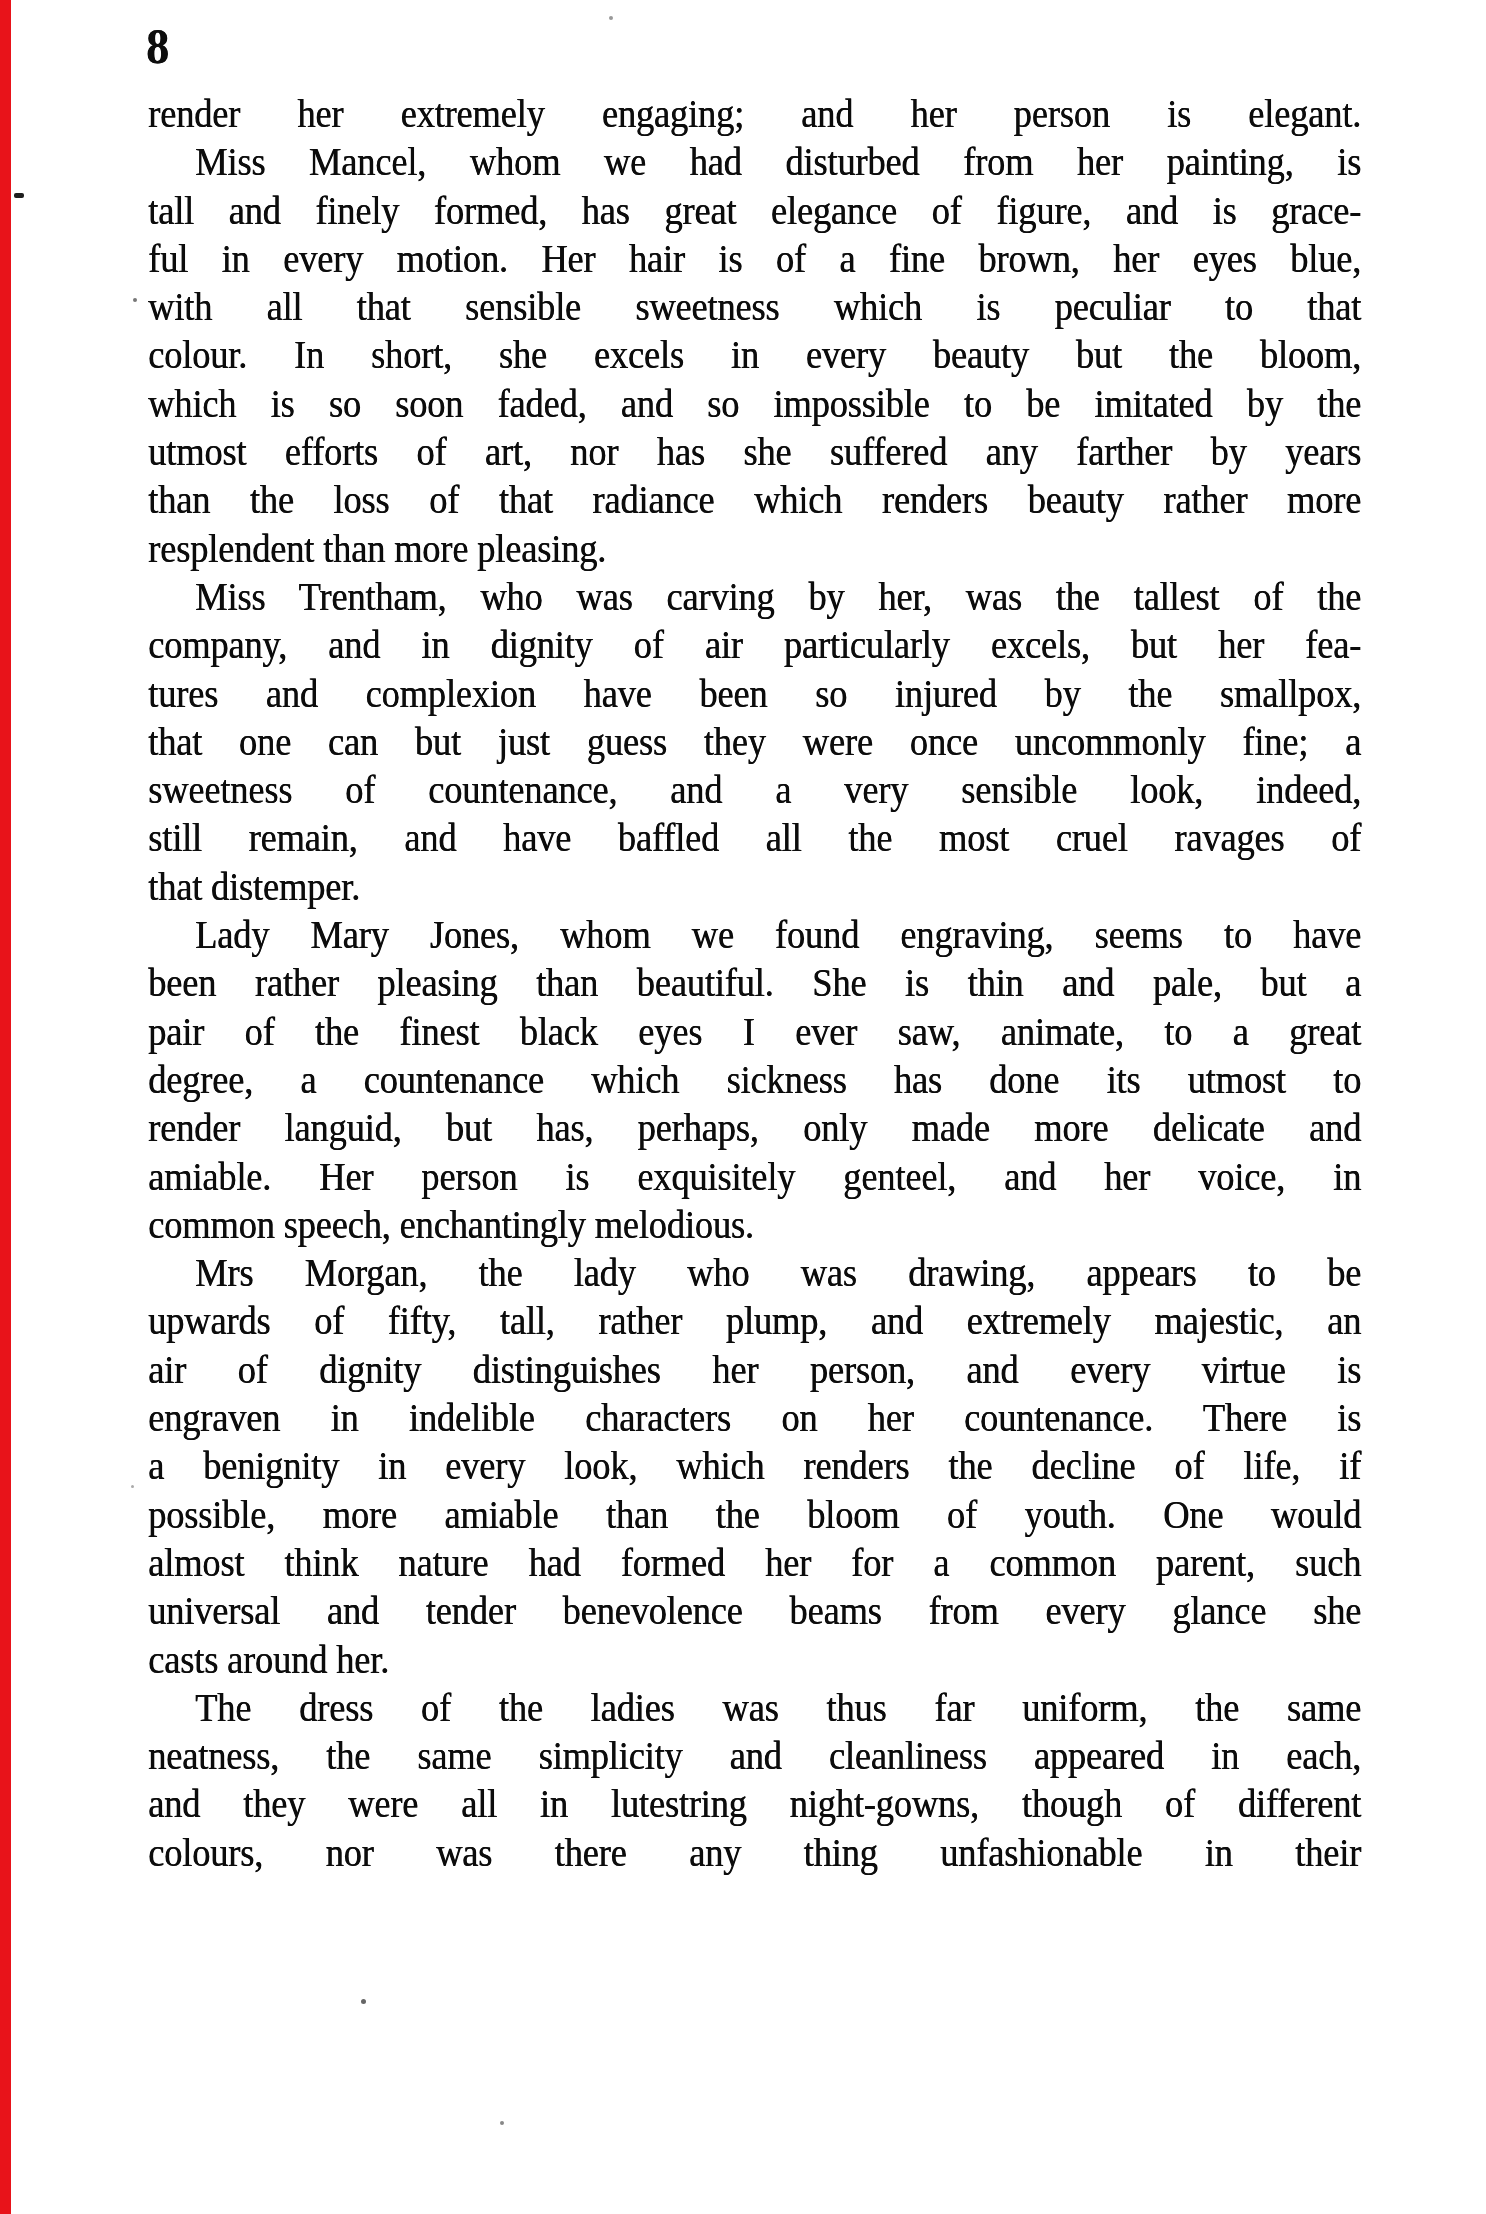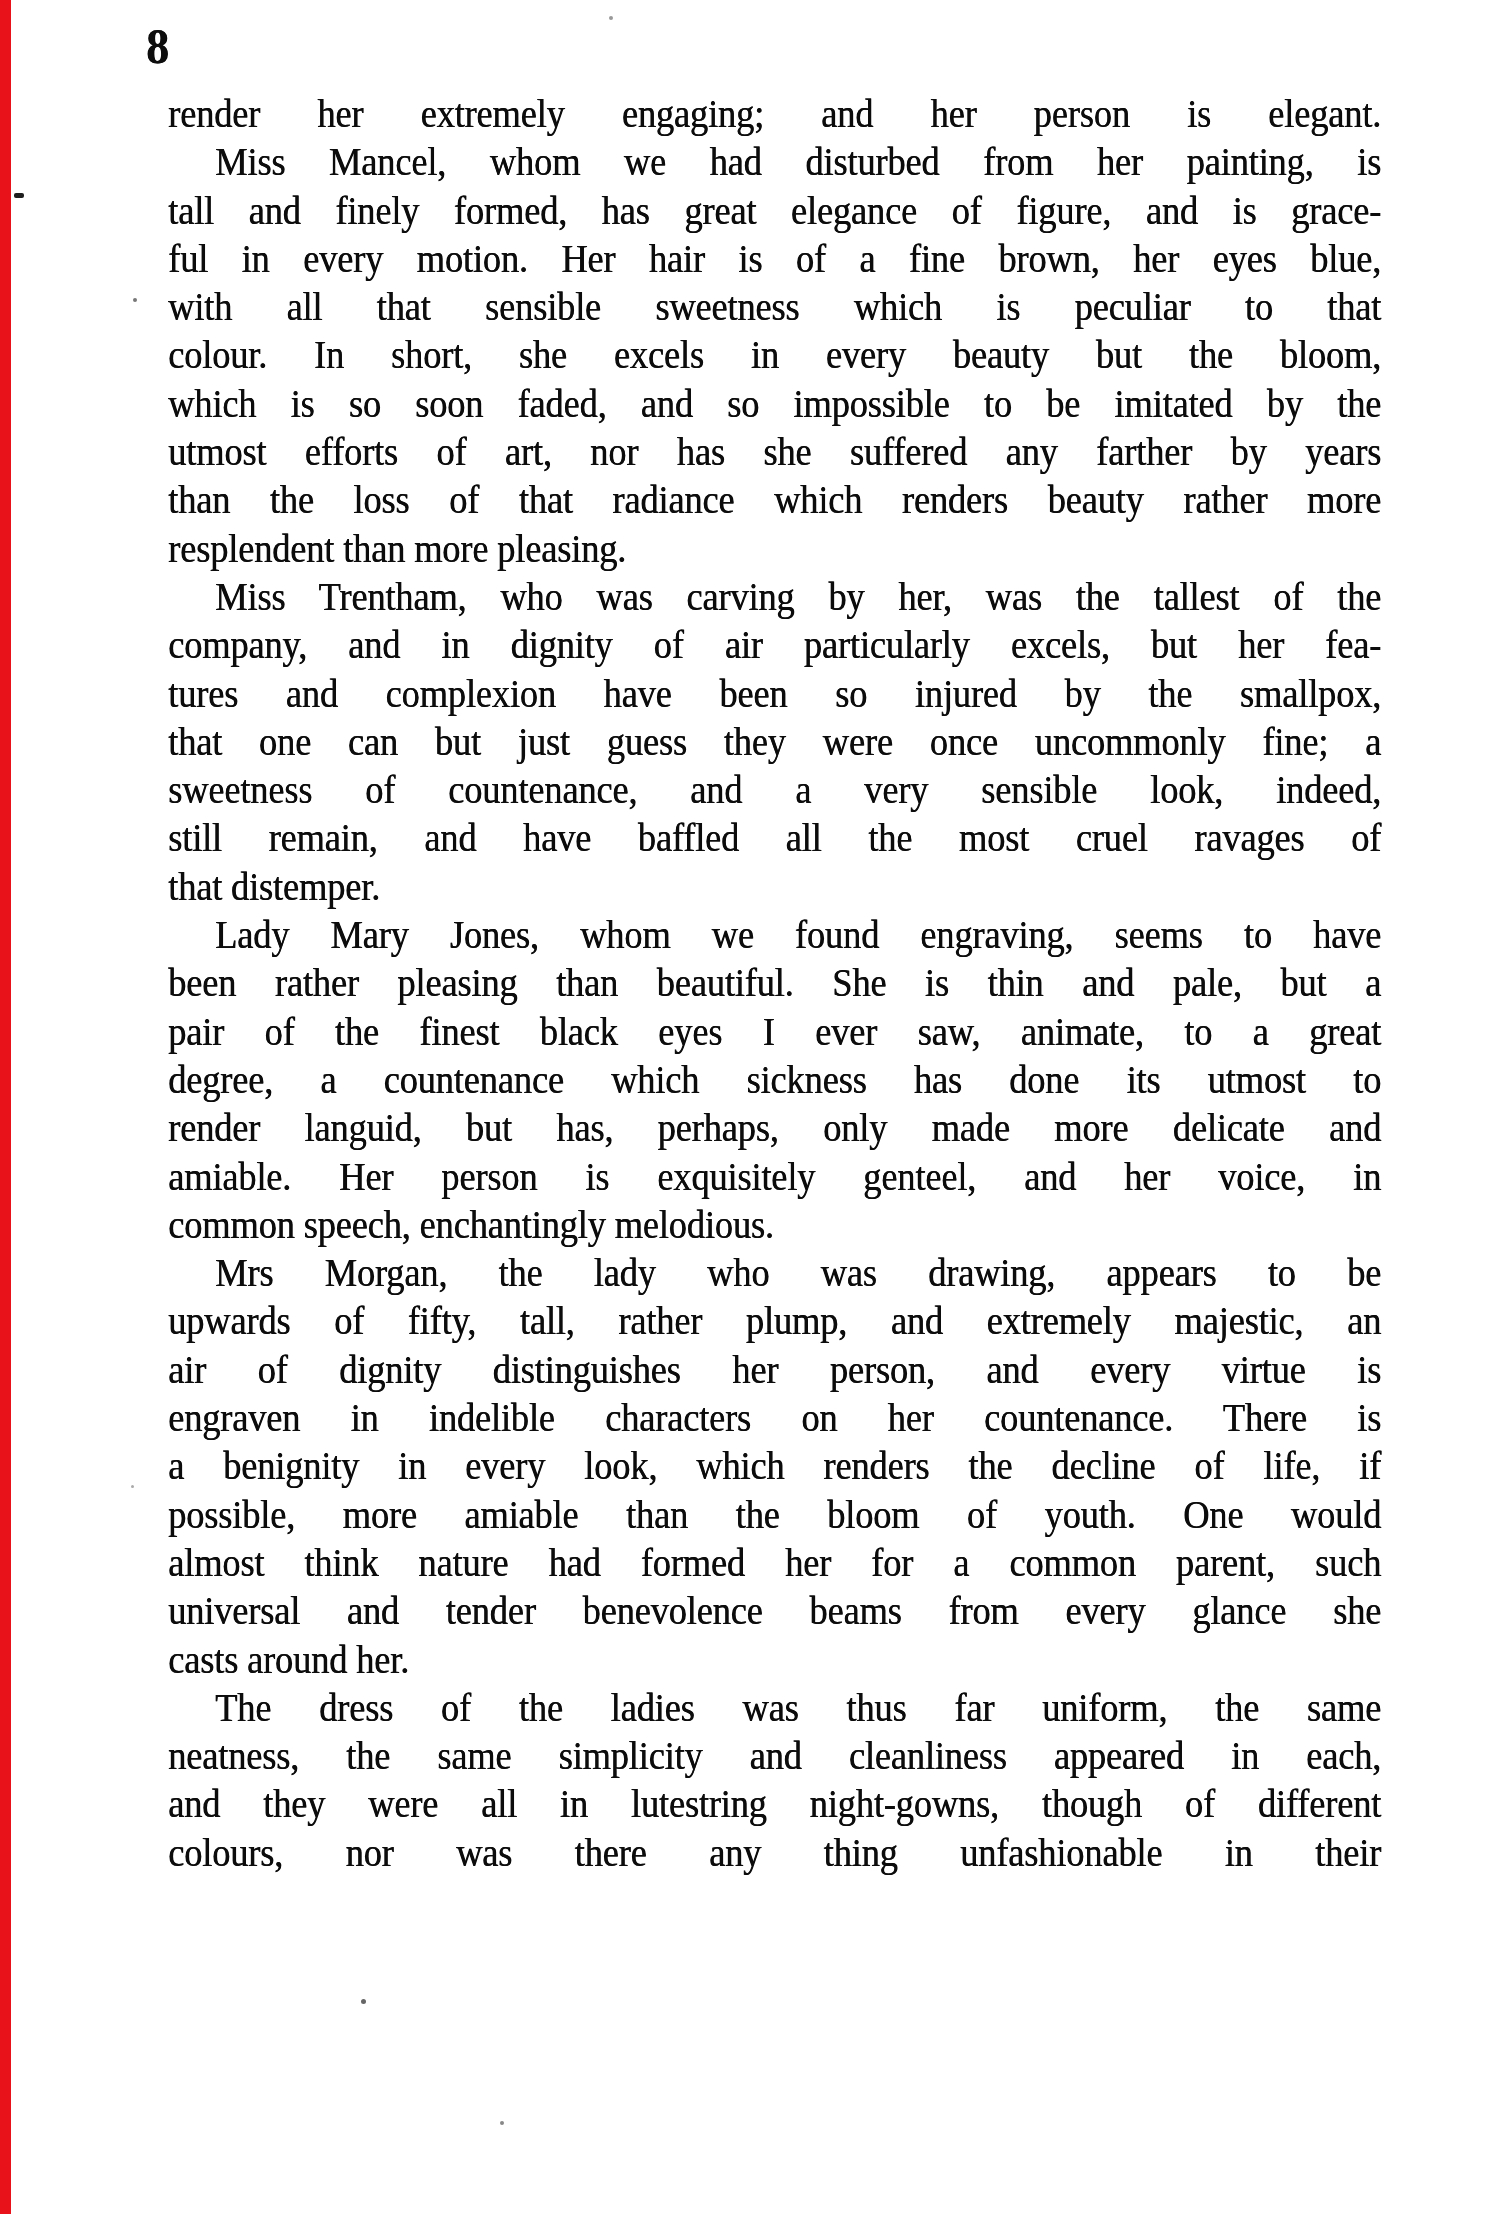--- a/index.html
+++ b/index.html
@@ -17,21 +17,20 @@
     position:absolute;left:146px;top:18px;
     font-size:46px;font-weight:bold;color:#0d0d0d;
     transform:scaleY(1.08);transform-origin:top left;
     text-shadow:0.4px 0 currentColor;
   }
   .text-block{
     position:absolute;left:148px;top:90px;width:1213px;
     color:#0c0c0c;
     font-size:36.5px;
     letter-spacing:-0.2px;
-    margin-left:20px;
   }
   .line{
     height:48.3px;
     line-height:48.3px;
     text-align:justify;
     text-align-last:justify;
     transform:scaleY(1.12);
     transform-origin:50% 60%;
     text-shadow:0.45px 0 currentColor;
   }

